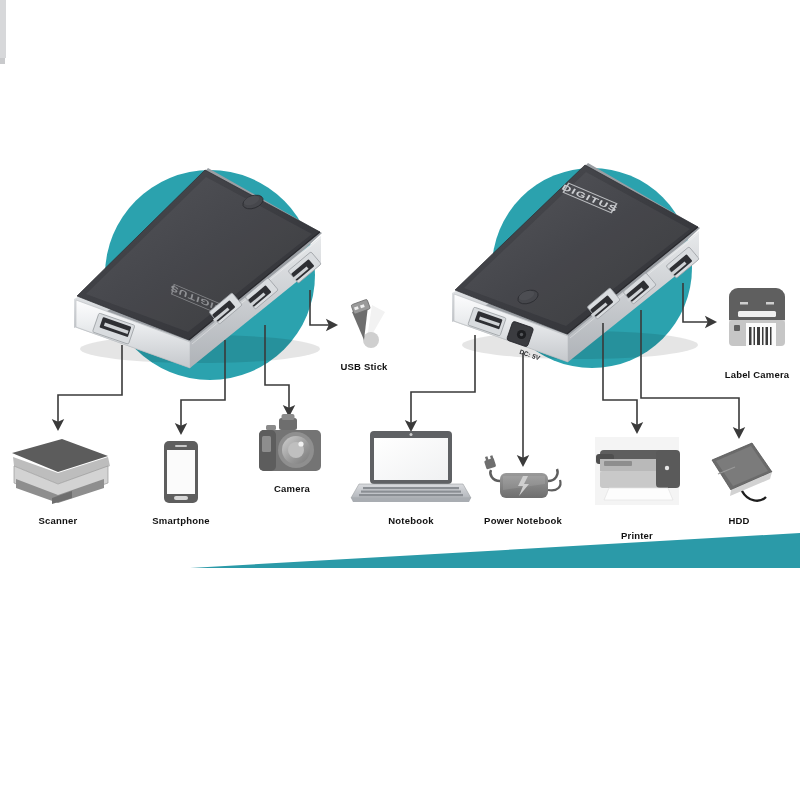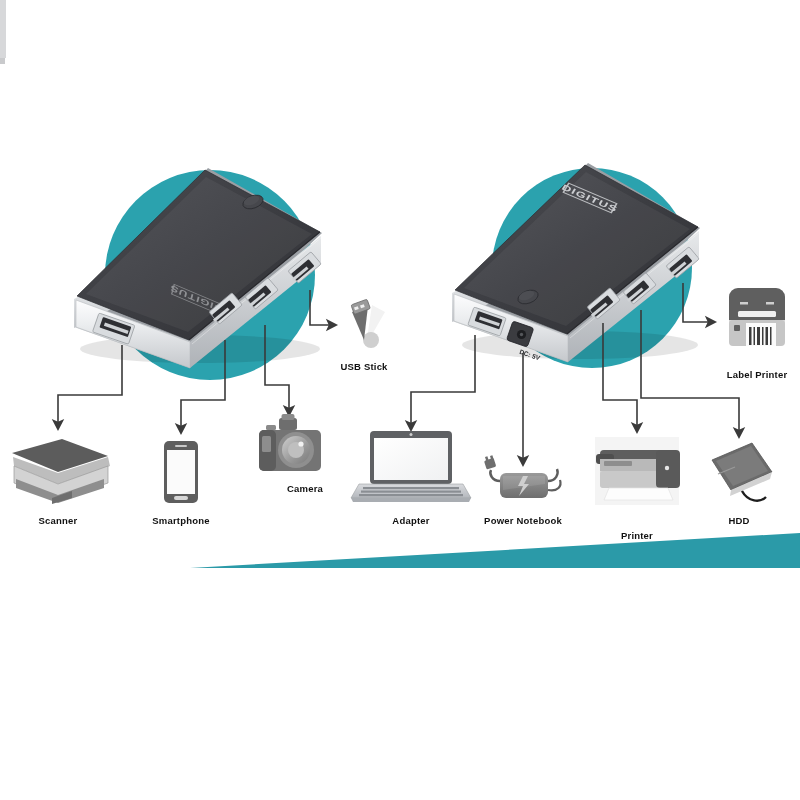--- a/index.html
+++ b/index.html
@@ -302,20 +302,20 @@
         <rect x="765.5" y="327" width="2.5" height="18"></rect>
         <rect x="770" y="327" width="1.5" height="18"></rect>
       </g>
     </g>
 
   </svg>
 
   <div class="lbl" style="left:364px;top:361px">USB Stick</div>
   <div class="lbl" style="left:58px;top:515px">Scanner</div>
   <div class="lbl" style="left:181px;top:515px">Smartphone</div>
-  <div class="lbl" style="left:305px;top:483px">Camera</div>
-  <div class="lbl" style="left:411px;top:515px">Adapter</div>
+  <div class="lbl" style="left:292px;top:483px">Camera</div>
+  <div class="lbl" style="left:411px;top:515px">Notebook</div>
   <div class="lbl" style="left:523px;top:515px">Power Notebook</div>
   <div class="lbl" style="left:637px;top:530px">Printer</div>
   <div class="lbl" style="left:739px;top:515px">HDD</div>
-  <div class="lbl" style="left:757px;top:369px">Label Printer</div>
+  <div class="lbl" style="left:757px;top:369px">Label Camera</div>
 
 </div>
 
 </body></html>

